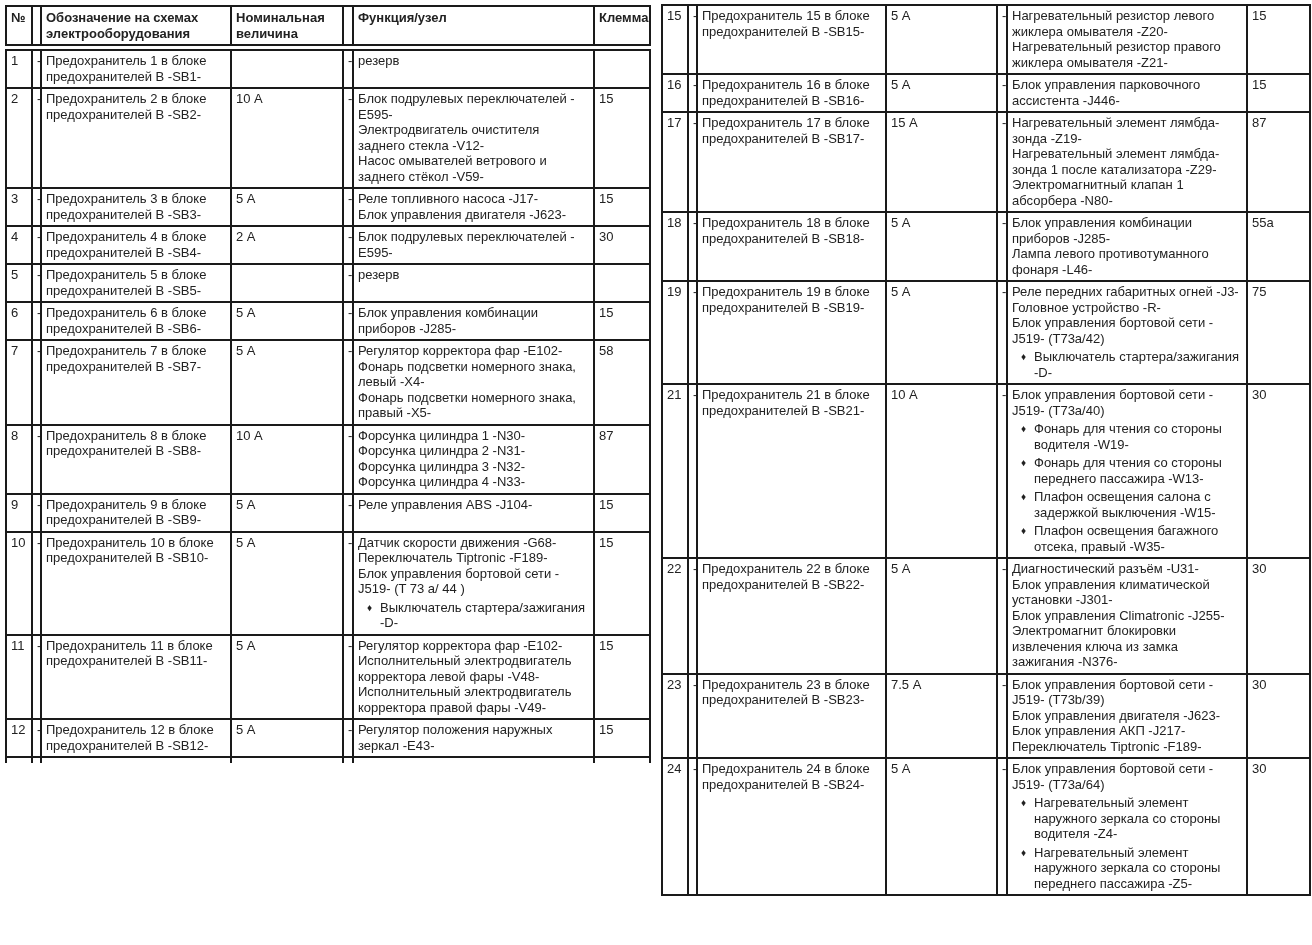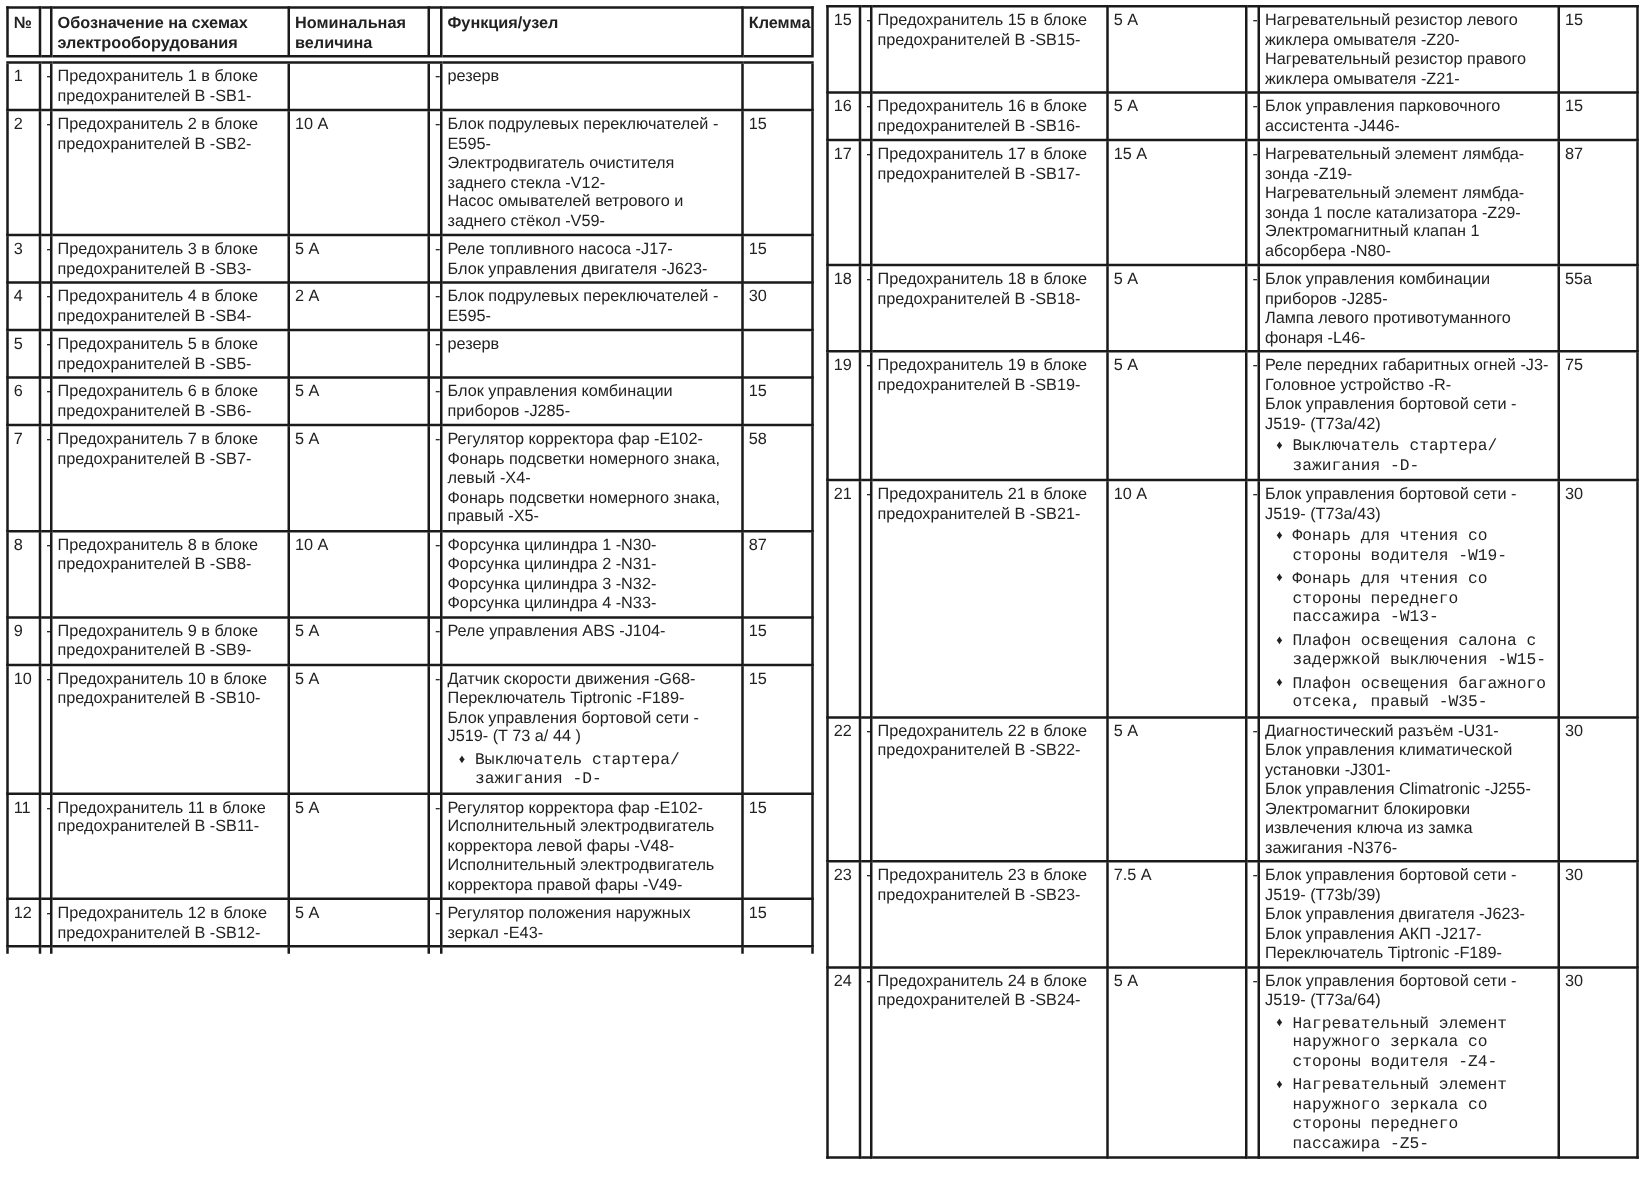--- a/index.html
+++ b/index.html
@@ -43,21 +43,21 @@
   .func-line { margin: 0; }
   .bullet-item { display: flex; margin-top: 3px; }
   .bullet-glyph {
     flex: 0 0 auto;
     width: 22px;
     padding-left: 9px;
     box-sizing: border-box;
     font-size: 10px;
     line-height: 15.5px;
   }
-  .bullet-text { flex: 1 1 auto; font-family: Liberation Mono, monospace; }
+  .bullet-text { flex: 1 1 auto; }
   tr.stub-row td {
     height: 5px;
     padding: 0;
     border-bottom: none;
   }
 </style>
 </head>
 <body>
 
 <div class="page">
@@ -323,21 +323,21 @@
             </td>
     <td class="c-term">75</td>
   </tr>
           <tr>
     <td class="c-num">21</td>
     <td class="c-dash">-</td>
     <td class="c-desc">Предохранитель 21 в блоке предохранителей B -SB21-</td>
     <td class="c-rating">10 А</td>
     <td class="c-dash">-</td>
     <td class="c-func">
-              <div class="func-line">Блок управления бортовой сети - J519- (T73a/43)</div>
+              <div class="func-line">Блок управления бортовой сети - J519- (T73a/40)</div>
               <div class="bullet-item">
                 <span class="bullet-glyph">♦</span>
                 <span class="bullet-text">Фонарь для чтения со стороны водителя -W19-</span>
               </div>
               <div class="bullet-item">
                 <span class="bullet-glyph">♦</span>
                 <span class="bullet-text">Фонарь для чтения со стороны переднего пассажира -W13-</span>
               </div>
               <div class="bullet-item">
                 <span class="bullet-glyph">♦</span>

